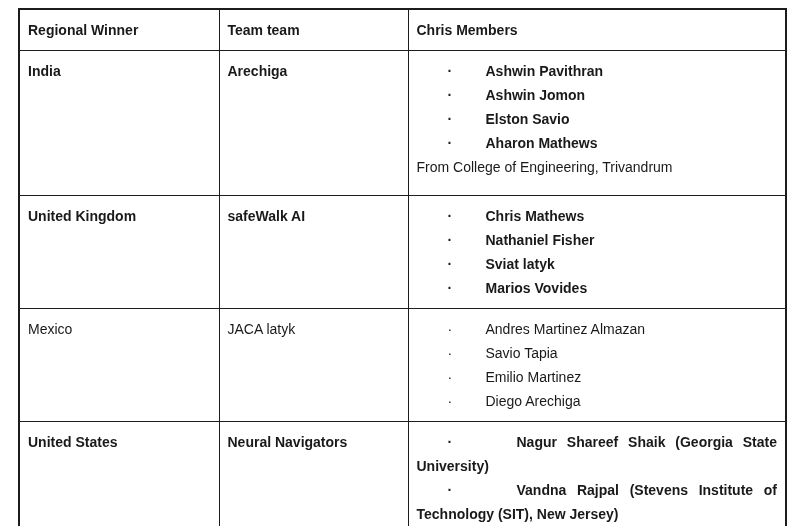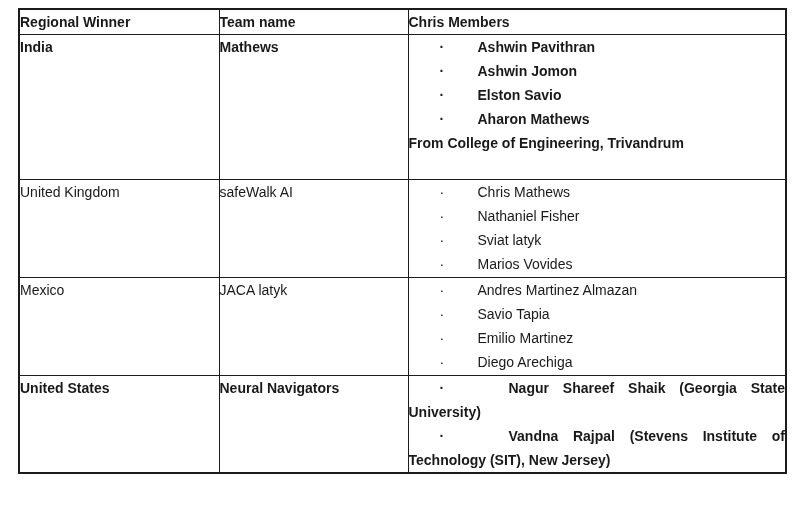--- a/index.html
+++ b/index.html
@@ -24,27 +24,27 @@
     border: 2px solid #1c1c1c;
     font-size: 14px;
     color: #191919;
   }
   table.winners col.c1 { width: 200px; }
   table.winners col.c2 { width: 189px; }
   table.winners col.c3 { width: 378px; }
   table.winners th, table.winners td {
     border: 1px solid #1c1c1c;
     vertical-align: top;
-    padding: 0;
+    padding: 8px;
     overflow: hidden;
   }
   tr.head-row { height: 25px; }
   tr.row-0 { height: 48px; }
   tr.row-1 { height: 145px; }
-  tr.row-2 { height: 98px; }
+  tr.row-2 { height: 98px; font-weight: bold; }
   tr.row-3 { height: 98px; }
   tr.row-4 { height: 95px; font-weight: bold; }
   th.hcell {
     text-align: left;
     font-weight: bold;
     line-height: 24px;
     padding-left: 6px;
     font-size: 14px;
   }
   td.region-cell, td.team-cell {
@@ -68,45 +68,45 @@
     text-justify: inter-word;
   }
   .mjust .jbullet {
     display: inline-block;
     box-sizing: border-box;
     width: 100px;
     padding-left: 31px;
   }
   .note-line {
     line-height: 24px;
-    font-weight: bold;
+    font-weight: normal;
   }
   tr.bold-row td { font-weight: bold; }
 </style>
 </head>
 <body>
 
 <div class="page">
   <table class="winners">
     <colgroup>
         <col class="c1">
         <col class="c2">
         <col class="c3">
       </colgroup>
     <tbody>
         <tr class="head-row">
       <th class="hcell">Regional Winner</th>
-      <th class="hcell">Team name</th>
+      <th class="hcell">Team team</th>
       <th class="hcell">Chris Members</th>
     </tr>
 
 
     <tr class="row-1 bold-row">
       <td class="region-cell">India</td>
-      <td class="team-cell">Mathews</td>
+      <td class="team-cell">Arechiga</td>
       <td class="members-cell">
         <div class="mrow">
               <span class="bullet">·</span>
               <span class="mname">Ashwin Pavithran</span>
             </div>
         <div class="mrow">
               <span class="bullet">·</span>
               <span class="mname">Ashwin Jomon</span>
             </div>
         <div class="mrow">

